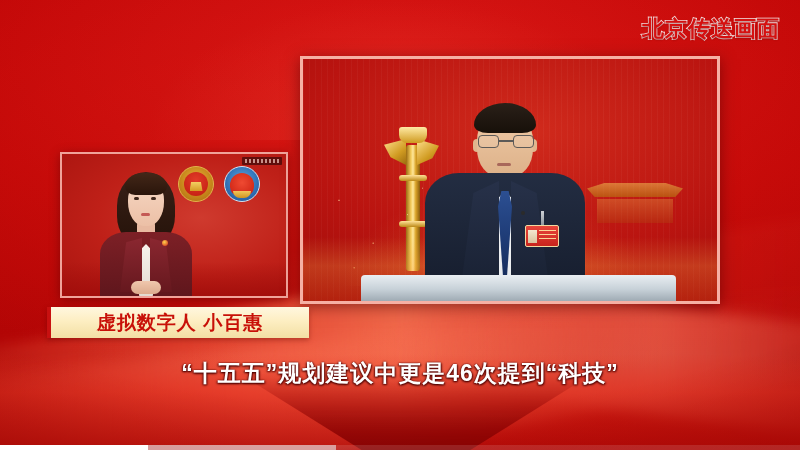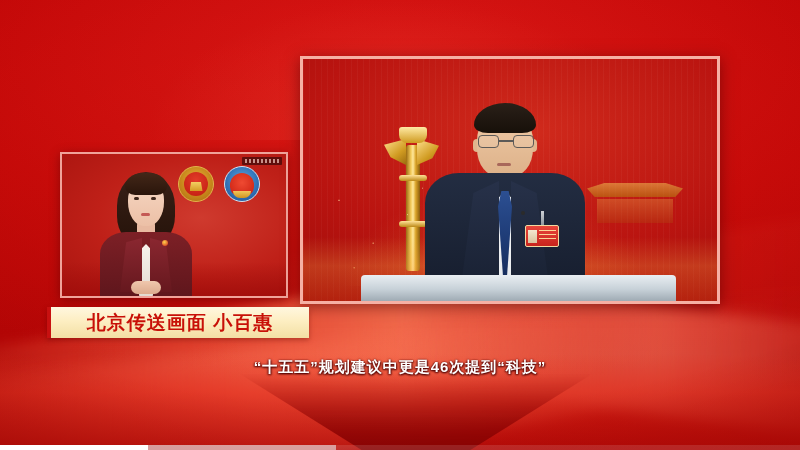--- a/index.html
+++ b/index.html
@@ -606,21 +606,21 @@
     letter-spacing: 1px;
     white-space: nowrap;
   }
 
   
   .subtitle {
     position: absolute;
     left: 0; right: 0;
     top: 358px;
     text-align: center;
-    font-size: 15px;
+    font-size: 23px;
     font-weight: bold;
     color: #ffffff;
     letter-spacing: 1px;
     text-shadow:
       0 0 2px rgba(90,0,0,0.9),
       1px 1px 2px rgba(70,0,0,0.85),
       -1px 1px 2px rgba(70,0,0,0.7);
     white-space: nowrap;
   }
 
@@ -652,20 +652,21 @@
 
   <div class="bg-base"></div>
   <div class="bg-glow-top"></div>
   <div class="ribbon ribbon-a"></div>
   <div class="ribbon ribbon-b"></div>
   <div class="ribbon ribbon-c"></div>
   <div class="bg-floor"></div>
   <div class="ribbon ribbon-d"></div>
   <div class="bg-vignette"></div>
 
+  <div class="channel-tag">北京传送画面</div>
 
   <div class="panel-left">
     <div class="studio"></div>
     <div class="studio-band"></div>
     <div class="ll-watermark"></div>
 
     <div class="emblems">
       <div class="emblem emblem-npc"></div>
       <div class="emblem emblem-cppcc"></div>
     </div>
@@ -729,21 +730,21 @@
       <div class="tie"></div>
       <div class="mic"></div>
       <div class="badge-clip"></div>
       <div class="badge"></div>
     </div>
 
     <div class="pr-desk"></div>
   </div>
 
   <div class="name-banner">
-    <span class="label">北京传送画面 小百惠</span>
+    <span class="label">虚拟数字人 小百惠</span>
   </div>
 
   <div class="subtitle">“十五五”规划建议中更是46次提到“科技”</div>
 
   <div class="progress-bar">
     <div class="progress-buffer" style="width: 42%;"></div>
     <div class="progress-played" style="width: 18.5%;"></div>
   </div>
 
 </div>

